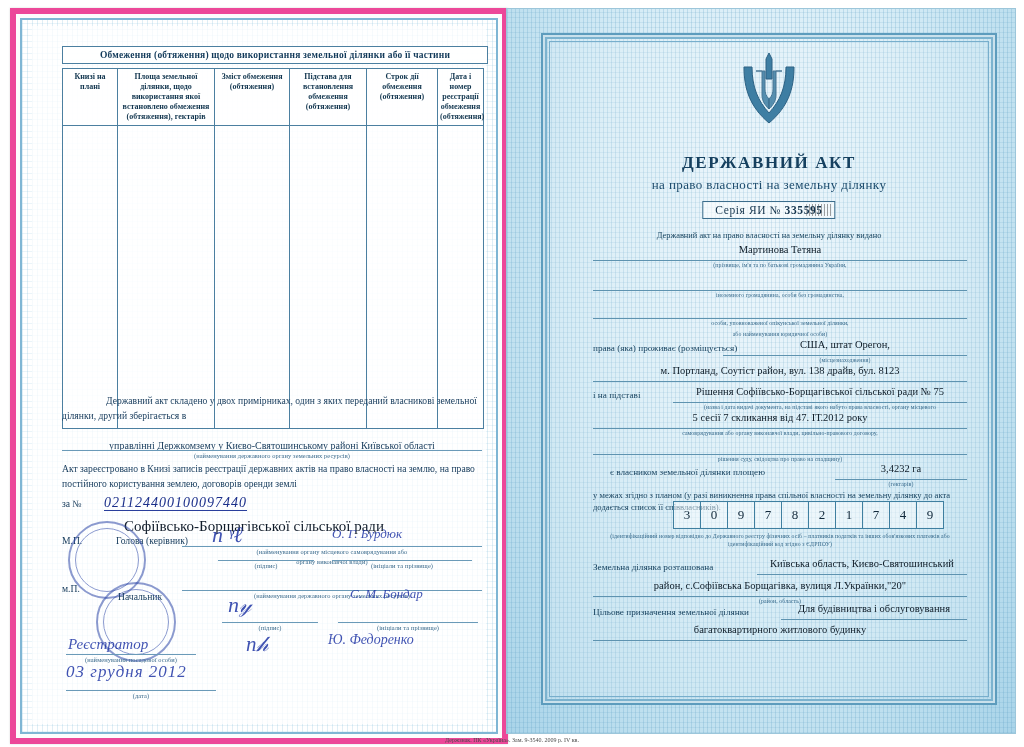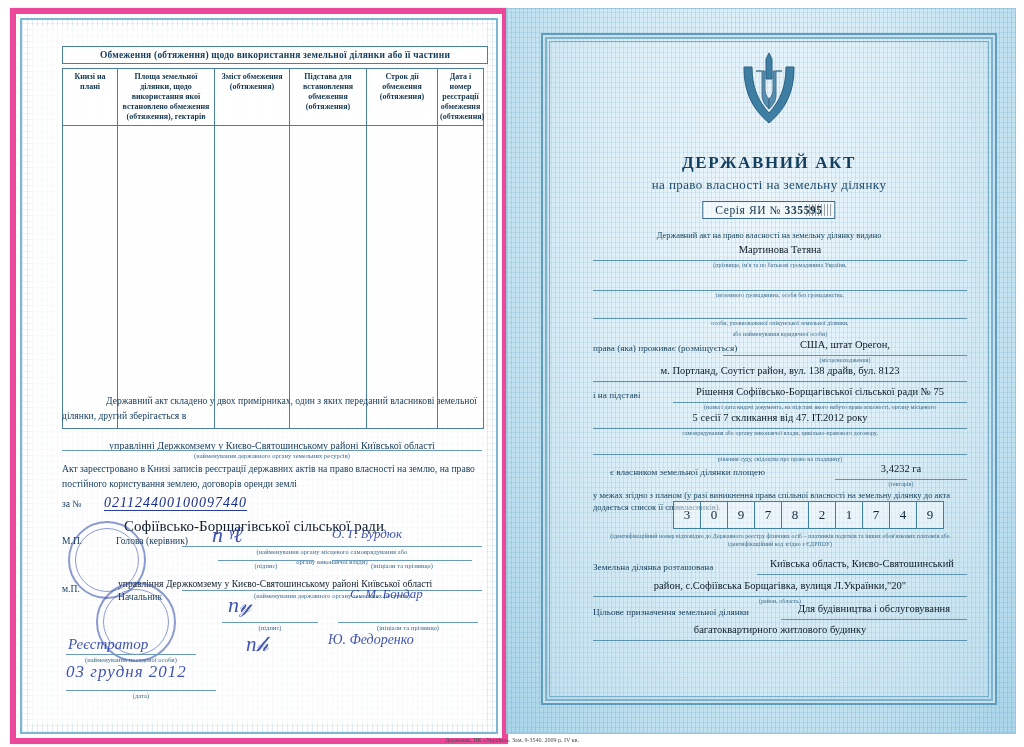--- a/index.html
+++ b/index.html
@@ -229,21 +229,20 @@
       <div class="scribble" style="left:300px;top:500px;font-size:13px;">О. Г. Бурдюк</div>
 
       <div class="lt" style="left:186px;top:534px;width:96px;border-top:1px solid #6a9ab8;">
         <span class="cap">(підпис)</span>
       </div>
       <div class="lt" style="left:300px;top:534px;width:140px;border-top:1px solid #6a9ab8;">
         <span class="cap">(ініціали та прізвище)</span>
       </div>
 
       <div class="lt" style="left:30px;top:556px;">м.П.</div>
-      <div class="lt" style="left:86px;top:551px;width:364px;font-size:9.6px;color:#101c2a;">управління Держкомзему у Києво-Святошинському районі Київської області</div>
       <div class="lt" style="left:150px;top:564px;width:300px;border-top:1px solid #6a9ab8;">
         <span class="cap">(найменування державного органу земельних ресурсів)</span>
       </div>
       <div class="lt" style="left:86px;top:564px;">Начальник</div>
 
       <div class="roundstamp" style="left:64px;top:556px;width:76px;height:76px;"></div>
       <div class="scribble" style="left:196px;top:566px;font-size:22px;">ᴨ𝓎</div>
       <div class="scribble" style="left:318px;top:560px;font-size:13px;">С. М. Бондар</div>
 
       <div class="lt" style="left:190px;top:596px;width:96px;border-top:1px solid #6a9ab8;">

